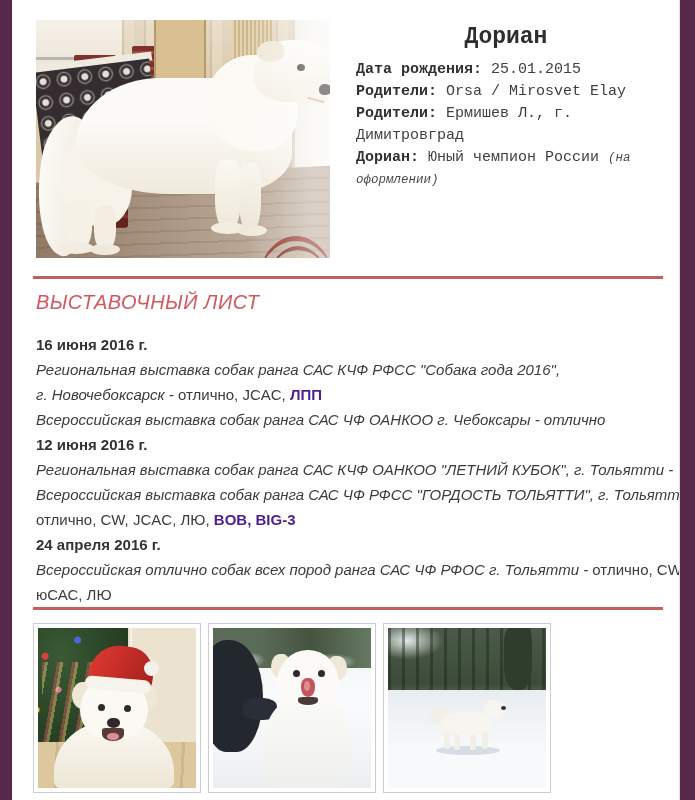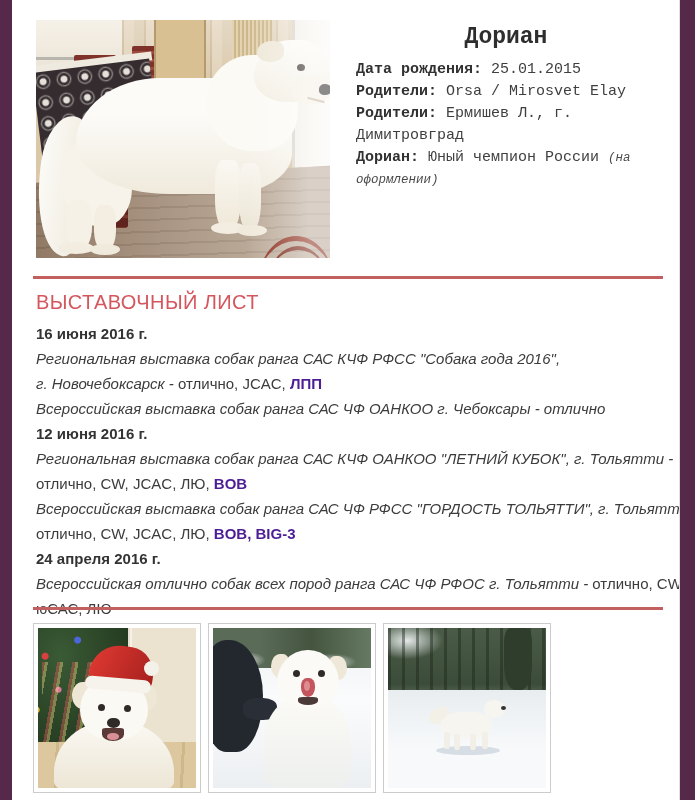--- a/index.html
+++ b/index.html
@@ -17,24 +17,24 @@
   .page-title{margin:0 0 9px 0;font-size:23px;font-weight:700;color:#2e2e2e;text-align:center;}
   .field{font-size:15px;line-height:22px;color:#3f3f3f;}
   .flabel{font-weight:700;color:#313131;}
   .note{font-style:italic;font-size:12.5px;color:#4a4a4a;}
 
   
   .divider{position:absolute;left:21px;width:630px;height:3px;background:#c25f5f;border:none;margin:0;}
   .divider.top{top:276px;}
   .divider.bottom{top:607px;}
   .section-heading{position:absolute;left:24px;top:291px;margin:0;font-size:20px;font-weight:400;
-    letter-spacing:.4px;color:#d4575e;}
-
-  
-  .show-list{position:absolute;left:24px;top:321px;width:636px;}
+    letter-spacing:.4px;color:#d4575e;font-style:italic;}
+
+  
+  .show-list{position:absolute;left:24px;top:332px;width:636px;}
   .show-list p{margin:0;font-size:15px;line-height:25px;white-space:nowrap;}
   .show-list .dt{font-weight:700;color:#333;}
   .show-list em{font-style:italic;color:#3c3c3c;}
   .show-list .rg{font-style:normal;color:#3c3c3c;}
   .show-list .aw{color:#4c1d95;font-weight:700;}
 
   
   .main-photo{position:absolute;left:24px;top:20px;width:294px;height:238px;overflow:hidden;
     background:
       linear-gradient(180deg, rgba(255,255,255,.42), rgba(255,255,255,0) 46%),
@@ -238,21 +238,20 @@
 
   <h2 class="section-heading">ВЫСТАВОЧНЫЙ ЛИСТ</h2>
 
   <div class="show-list">
     <p><span class="dt">16 июня 2016 г.</span><em></em><span class="rg"></span><strong class="aw"></strong></p>
     <p><span class="dt"></span><em>Региональная выставка собак ранга САС КЧФ РФСС "Собака года 2016",</em><span class="rg"></span><strong class="aw"></strong></p>
     <p><span class="dt"></span><em>г. Новочебоксарск - </em><span class="rg">отлично, JCAC, </span><strong class="aw">ЛПП</strong></p>
     <p><span class="dt"></span><em>Всероссийская выставка собак ранга САС ЧФ ОАНКОО г. Чебоксары - отлично</em><span class="rg"></span><strong class="aw"></strong></p>
     <p><span class="dt">12 июня 2016 г.</span><em></em><span class="rg"></span><strong class="aw"></strong></p>
     <p><span class="dt"></span><em>Региональная выставка собак ранга САС КЧФ ОАНКОО "ЛЕТНИЙ КУБОК", г. Тольятти -</em><span class="rg"></span><strong class="aw"></strong></p>
-    <p><span class="dt"></span><em></em><span class="rg">отлично, CW, JCAC, ЛЮ, </span><strong class="aw">BOB</strong></p>
     <p><span class="dt"></span><em>Всероссийская выставка собак ранга САС ЧФ РФСС "ГОРДОСТЬ ТОЛЬЯТТИ", г. Тольятти -</em><span class="rg"></span><strong class="aw"></strong></p>
     <p><span class="dt"></span><em></em><span class="rg">отлично, CW, JCAC, ЛЮ, </span><strong class="aw">BOB, BIG-3</strong></p>
     <p><span class="dt">24 апреля 2016 г.</span><em></em><span class="rg"></span><strong class="aw"></strong></p>
     <p><span class="dt"></span><em>Всероссийская отлично собак всех пород ранга САС ЧФ РФОС г. Тольятти - </em><span class="rg">отлично, CW,</span><strong class="aw"></strong></p>
     <p><span class="dt"></span><em></em><span class="rg">юСАС, ЛЮ</span><strong class="aw"></strong></p>
   </div>
 
   <hr class="divider bottom">
 
   <div class="thumbs">

